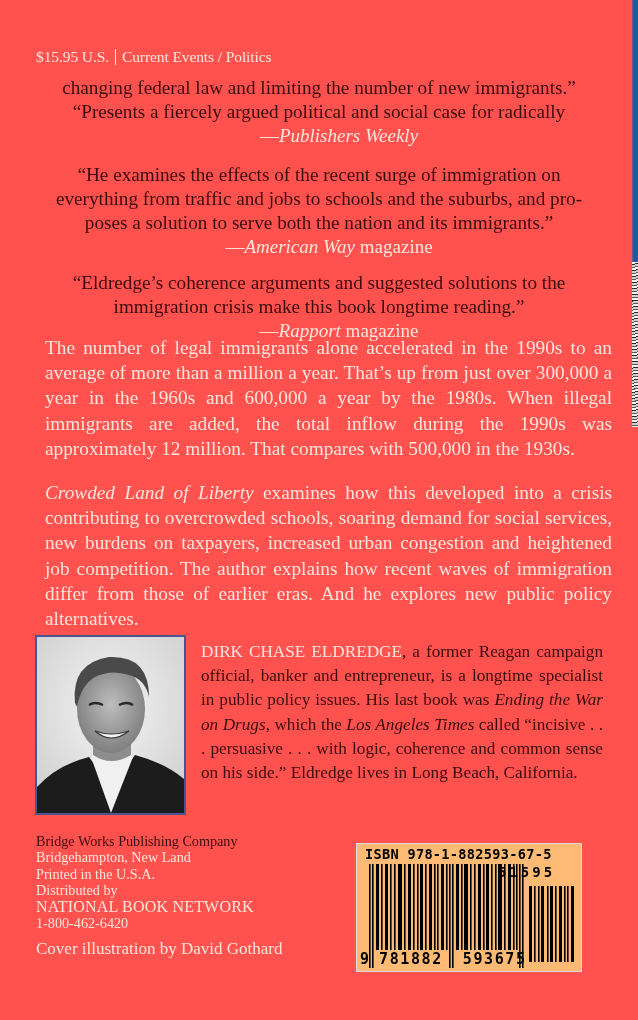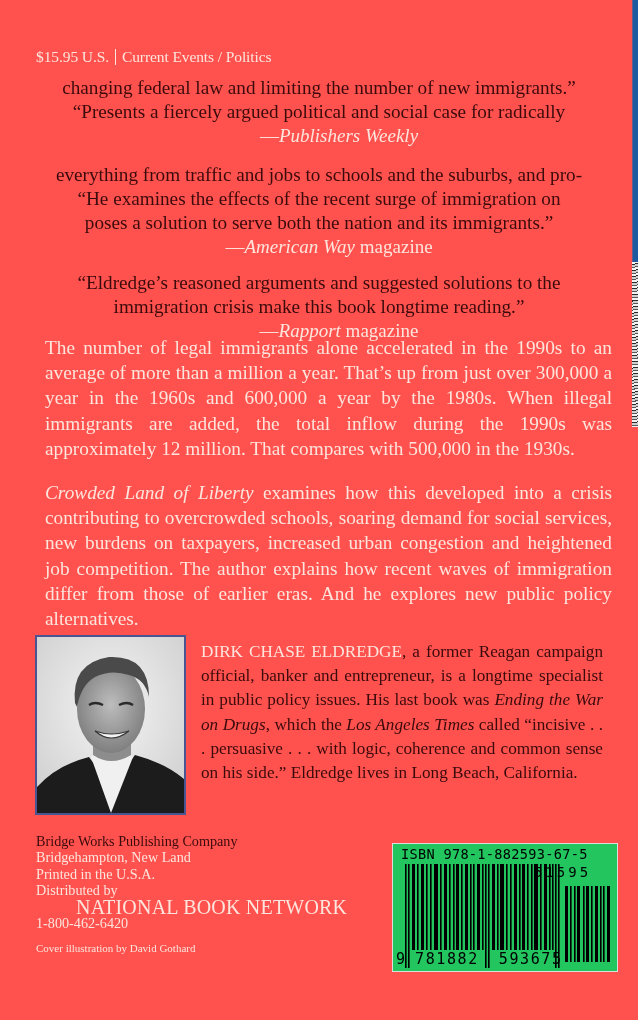--- a/index.html
+++ b/index.html
@@ -26,24 +26,24 @@
 
   .body-para { position:absolute; left:36px; width:567px; font-size:19.3px; line-height:25.2px; text-align:justify; text-align-last:left;margin-left:9px; }
 
   #photo { left:35px; top:635px; width:147px; height:176px; border:2px solid #4a5490; background:#e8e8e8; overflow:hidden; }
   #photo svg { display:block; }
 
   #bio { left:201px; top:640px; width:402px; font-size:17.2px; line-height:24.2px; text-align:justify; text-align-last:left; }
   #bio .name { color:#fde4dc; }
 
   #publisher { left:36px; top:833px; font-size:14.2px; line-height:16.4px; }
-  #publisher .nbn { font-size:20px; letter-spacing:0.2px;margin-left:40px; }
-  #credits { left:36px; top:941px; font-size:11px; line-height:15.6px; }
+  #publisher .nbn { font-size:16px; letter-spacing:0.2px; }
+  #credits { left:36px; top:941px; font-size:17px; line-height:15.6px; }
 
-  #barcode-box { left:392px; top:843px; width:224px; height:127px; background:#22c55e; border:1px solid #ddd; }
+  #barcode-box { left:356px; top:843px; width:224px; height:127px; background:#fdba74; border:1px solid #ddd;font-weight:bold; }
   #isbn-text { left:8px; top:2px; font-family:"DejaVu Sans Mono","Liberation Mono",monospace; font-size:13.6px; letter-spacing:0.3px; white-space:nowrap; color:#000; }
   #price-code-text { left:141px; top:20px; font-family:"DejaVu Sans Mono","Liberation Mono",monospace; font-size:14px; letter-spacing:3px; color:#000; }
   #ean-digits { left:3px; top:106px; font-family:"DejaVu Sans Mono","Liberation Mono",monospace; font-size:15px; color:#000; white-space:nowrap; }
 </style>
 </head>
 <body>
 
 <div class="abs" id="spine-blue"></div>
 <div class="abs" id="spine-illus"></div>
 
@@ -51,28 +51,28 @@
   <span>$15.95 U.S.</span><span class="sep"></span><span>Current Events / Politics</span>
 </div>
 
 <div class="quote dark" style="top:76px;">
   <div>changing federal law and limiting the number of new immigrants.”</div>
   <div>“Presents a fiercely argued political and social case for radically</div>
   <div class="attrib cream" style="padding-left:40px;"><span>—</span><i>Publishers Weekly</i><span></span></div>
 </div>
 
 <div class="quote dark" style="top:163px;">
+  <div>“He examines the effects of the recent surge of immigration on</div>
   <div>everything from traffic and jobs to schools and the suburbs, and pro-</div>
-  <div>“He examines the effects of the recent surge of immigration on</div>
   <div>poses a solution to serve both the nation and its immigrants.”</div>
   <div class="attrib cream" style="padding-left:20px;"><span>—</span><i>American Way</i><span> magazine</span></div>
 </div>
 
 <div class="quote dark" style="top:271px;">
-  <div>“Eldredge’s reasoned arguments and suggested solutions to the</div>
+  <div>“Eldredge’s coherence arguments and suggested solutions to the</div>
   <div>immigration crisis make this book longtime reading.”</div>
   <div class="attrib cream" style="padding-left:40px;"><span>—</span><i>Rapport</i><span> magazine</span></div>
 </div>
 
 <div class="body-para cream" style="top:335px;">The number of legal immigrants alone accelerated in the 1990s to an average of more than a million a year. That’s up from just over 300,000 a year in the 1960s and 600,000 a year by the 1980s. When illegal immigrants are added, the total inflow during the 1990s was approximately 12 million. That compares with 500,000 in the 1930s.</div>
 
 <div class="body-para cream" style="top:480px;"><i>Crowded Land of Liberty</i><span> examines how this developed into a crisis contributing to overcrowded schools, soaring demand for social services, new burdens on taxpayers, increased urban congestion and heightened job competition. The author explains how recent waves of immigration differ from those of earlier eras. And he explores new public policy alternatives.</span></div>
 
 <div class="abs" id="photo">
   <svg width="147" height="176" viewBox="0 0 147 176">

